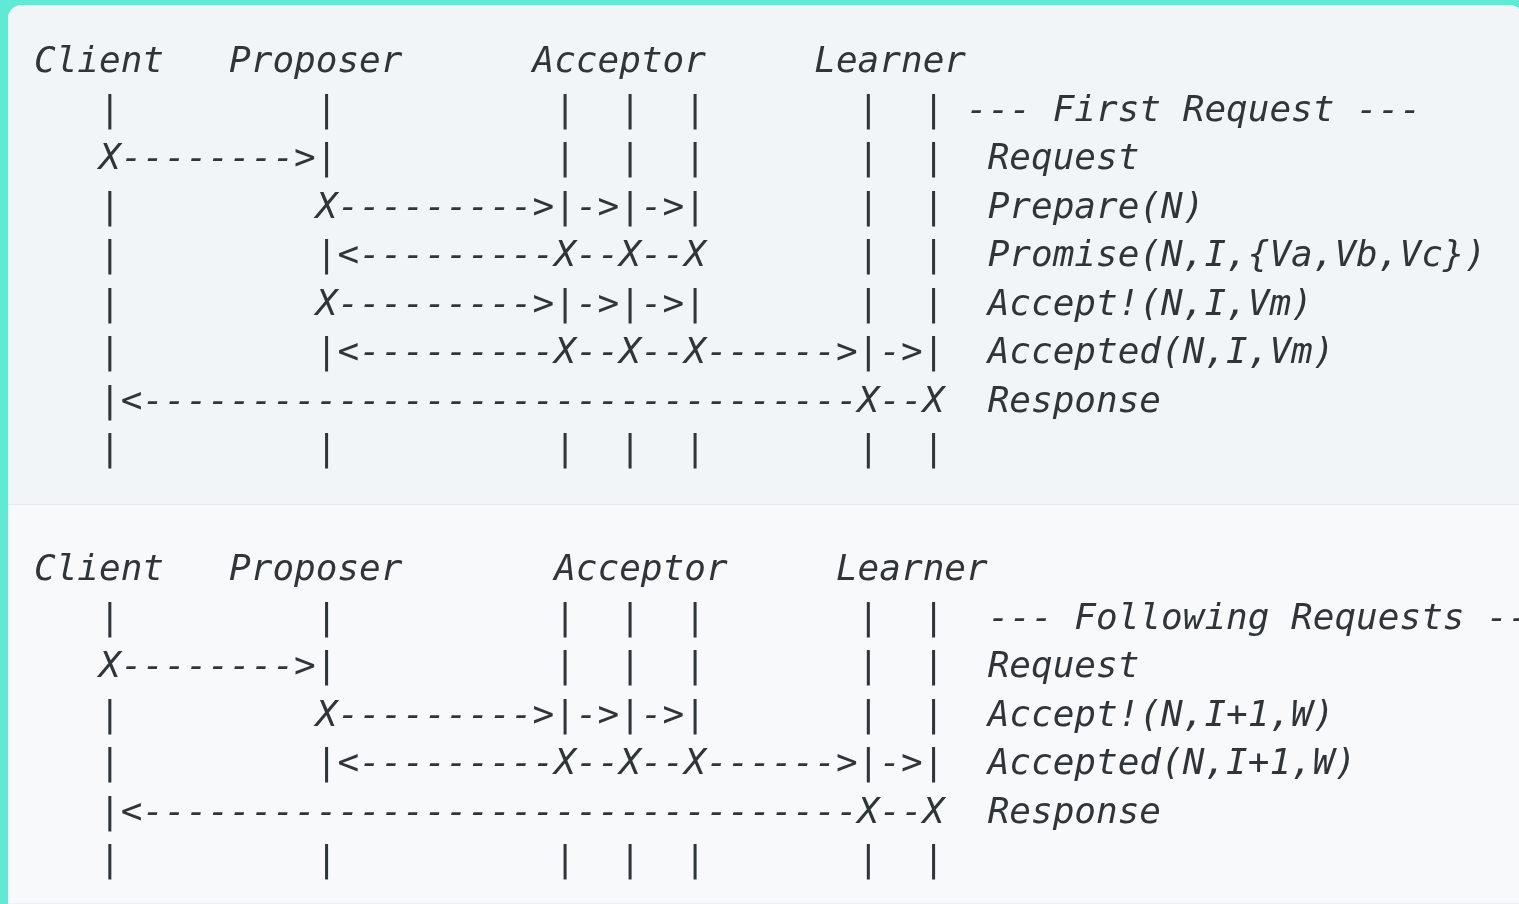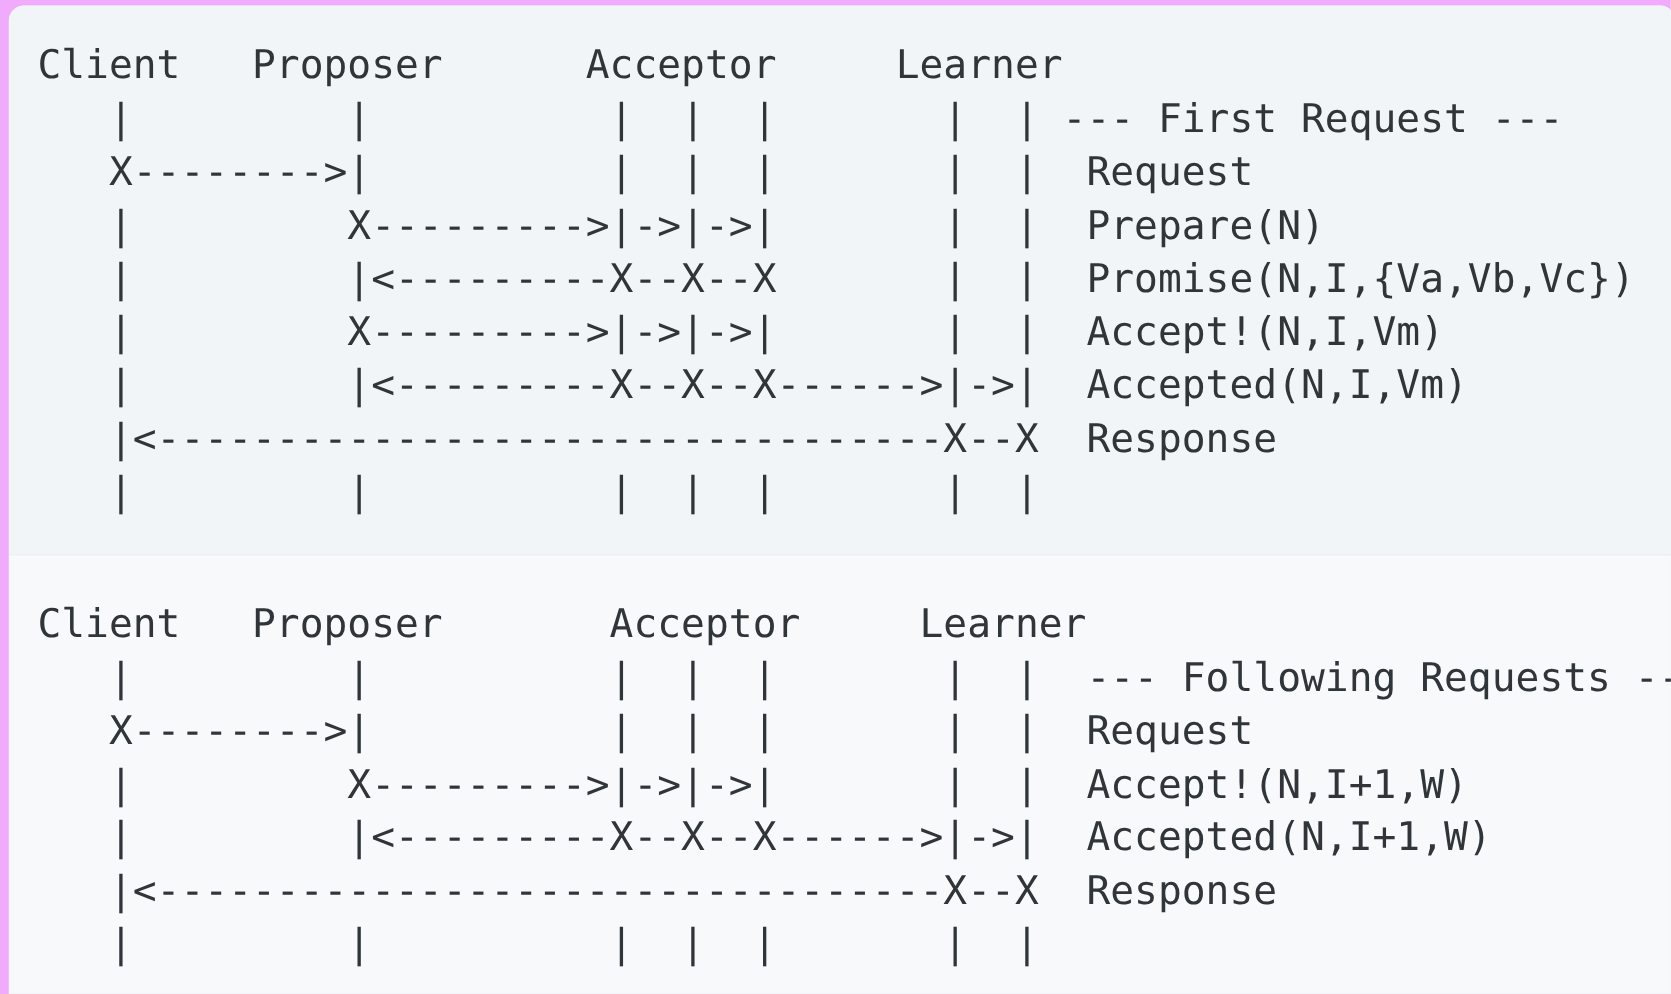--- a/index.html
+++ b/index.html
@@ -8,21 +8,22 @@
     background: #ffffff;
     width: 1519px;
     height: 904px;
     overflow: hidden;
     font-family: "DejaVu Sans", "Liberation Sans", sans-serif;
   }
   .stage {
     position: relative;
     width: 1519px;
     height: 904px;
-    background: #f0abfc;
+    background: #5eead4;
+    font-style: italic;
   }
   .panel {
     position: absolute;
     left: 8px;
     top: 5px;
     width: 1515px;
     height: 899px;
     border-radius: 14px 14px 0 0;
     overflow: hidden;
     background: #f6f8fa;

